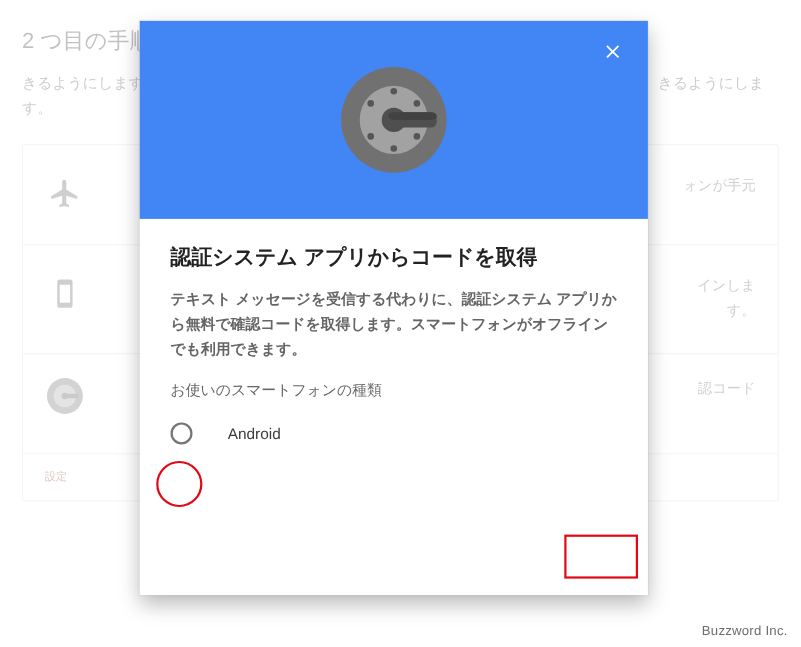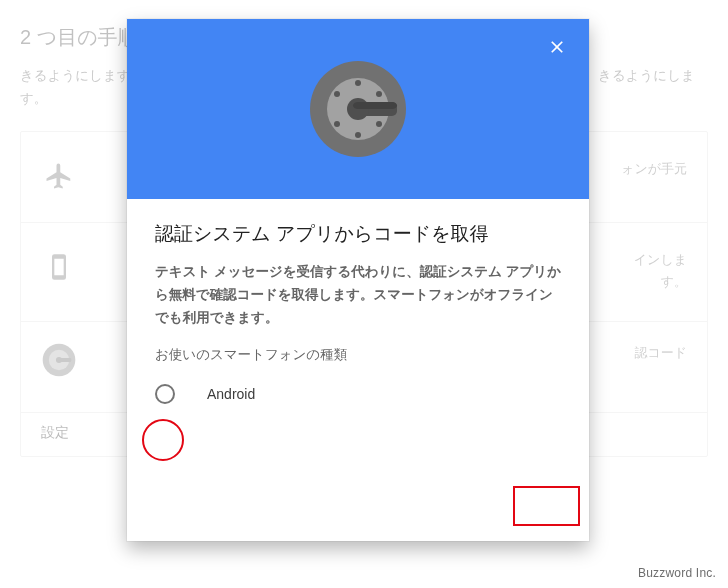--- a/index.html
+++ b/index.html
@@ -10,21 +10,21 @@
   .page { padding: 24px 20px; color: #222; }
   .page h1 { font-size: 20px; font-weight: 400; margin-bottom: 14px; }
   .page p.lead { font-size: 13.5px; color: #444; line-height: 1.7; margin-bottom: 20px; }
   .card-stack { border: 1px solid #d9d9d9; border-radius: 2px; }
   .card-row { display: flex; align-items: flex-start; gap: 28px; padding: 26px 20px 28px 20px; border-bottom: 1px solid #d9d9d9; }
   .card-row:last-of-type { border-bottom: none; }
   .card-icon { width: 36px; height: 36px; flex: 0 0 auto; display:flex; align-items:center; justify-content:center; color:#555;}
   .card-body { flex: 1 1 auto; }
   .card-text { font-size: 13px; color: #555; line-height: 1.7; }
   .card-footer { padding: 10px 20px 14px 20px; }
-  .settings-link { color: #000000; font-size: 14px; text-decoration: none; }
+  .settings-link { color: #7f1d1d; font-size: 10px; text-decoration: none; }
 
   
   .scrim { position: absolute; inset: 0; background: rgba(255,255,255,0.72); }
 
   
   .dialog {
     position: absolute;
     left: 127px; top: 19px;
     width: 462px; height: 522px;
     background: #fff;
@@ -38,21 +38,21 @@
     display: flex; align-items: center; justify-content: center;
   }
   .dialog-close {
     position: absolute; top: 18px; right: 22px;
     width: 20px; height: 20px;
     cursor: pointer;
     color: #fff;
   }
   .auth-logo { width: 100px; height: 100px; }
   .dialog-content { padding: 22px 28px 18px 28px; flex: 1 1 auto; }
-  .dialog-title { font-size: 19px; font-weight: 400; color: #222; margin-bottom: 14px; }
+  .dialog-title { font-size: 19px; font-weight: 700; color: #222; margin-bottom: 14px; }
   .dialog-desc  { font-size: 13.5px; color: #656565; line-height: 1.7; margin-bottom: 16px; font-weight: bold; }
   .radio-label-q { font-size: 13.5px; color: #656565; margin-bottom: 20px; }
   .radio { display: flex; align-items: center; gap: 32px; margin-bottom: 28px; cursor: pointer; }
   .radio .circle { width: 20px; height: 20px; border-radius: 50%; border: 2px solid #757575; display: inline-block; position: relative; }
   .radio.selected .circle { border-color: #009688; }
   .radio.selected .circle::after { content:""; position:absolute; inset:3px; border-radius:50%; background:#009688; }
   .radio span.text { font-size: 14px; color: #3c3c3c; }
   .dialog-actions { display: flex; justify-content: flex-end; gap: 32px; padding: 0 28px 22px 0; align-items: center; }
   .btn-text { color: #1a73e8; font-size: 14px; font-weight: 500; background: none; border: none; cursor: pointer; padding: 8px 10px; letter-spacing: .25px; }
 

